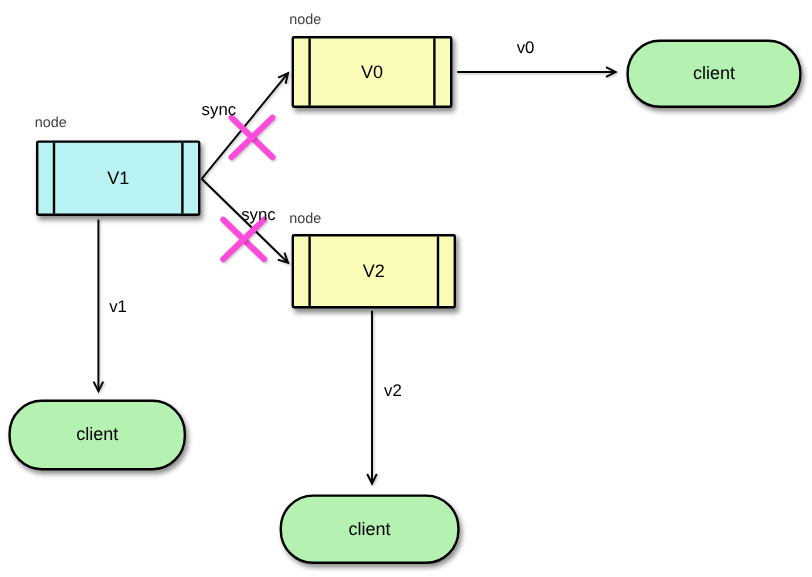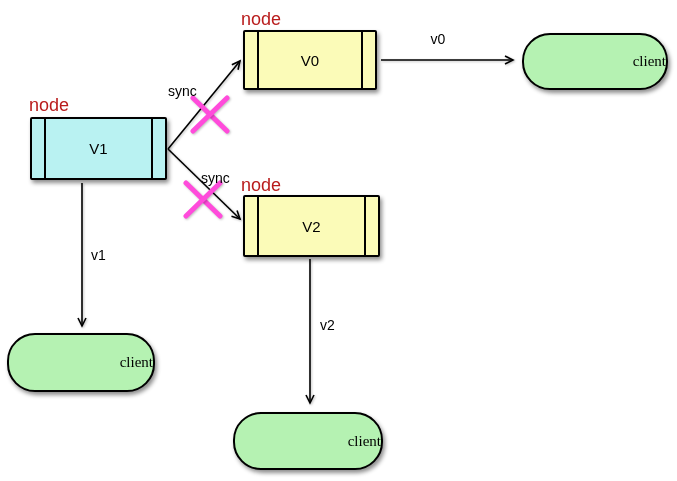--- a/index.html
+++ b/index.html
@@ -33,22 +33,22 @@
   }
   .cross-line {
     stroke: var(--cross, #ff4bdb);
     stroke-width: 5;
     stroke-linecap: round;
     fill: none;
     filter: drop-shadow(1px 1.5px 1px rgba(0,0,0,0.25));
   }
   .node-tag {
     position: absolute;
-    font-size: 18px;
-    color: #b91c1c;
+    font-size: 12px;
+    color: #404040;
     white-space: nowrap;
   }
   .node-box {
     position: absolute;
     border: 2px solid var(--stroke, #000);
     border-radius: 2px;
     box-sizing: border-box;
     box-shadow: 2px 3px 4px rgba(0,0,0,0.45);
   }
   .node-box .stripe {
@@ -70,24 +70,23 @@
   }
   .client-pill {
     position: absolute;
     border: 2px solid var(--stroke, #000);
     border-radius: 28px;
     box-sizing: border-box;
     background: var(--client-fill, #b5f2b2);
     box-shadow: 2px 3px 4px rgba(0,0,0,0.45);
     display: flex;
     align-items: center;
-    justify-content: flex-end;
+    justify-content: center;
     font-size: 15px;
     color: #000;
-    font-family: Liberation Serif, serif;
   }
   .edge-label {
     position: absolute;
     font-size: 14px;
     color: #000;
     white-space: nowrap;
   }
   .ta-c { text-align: center; }
 </style>
 </head>

